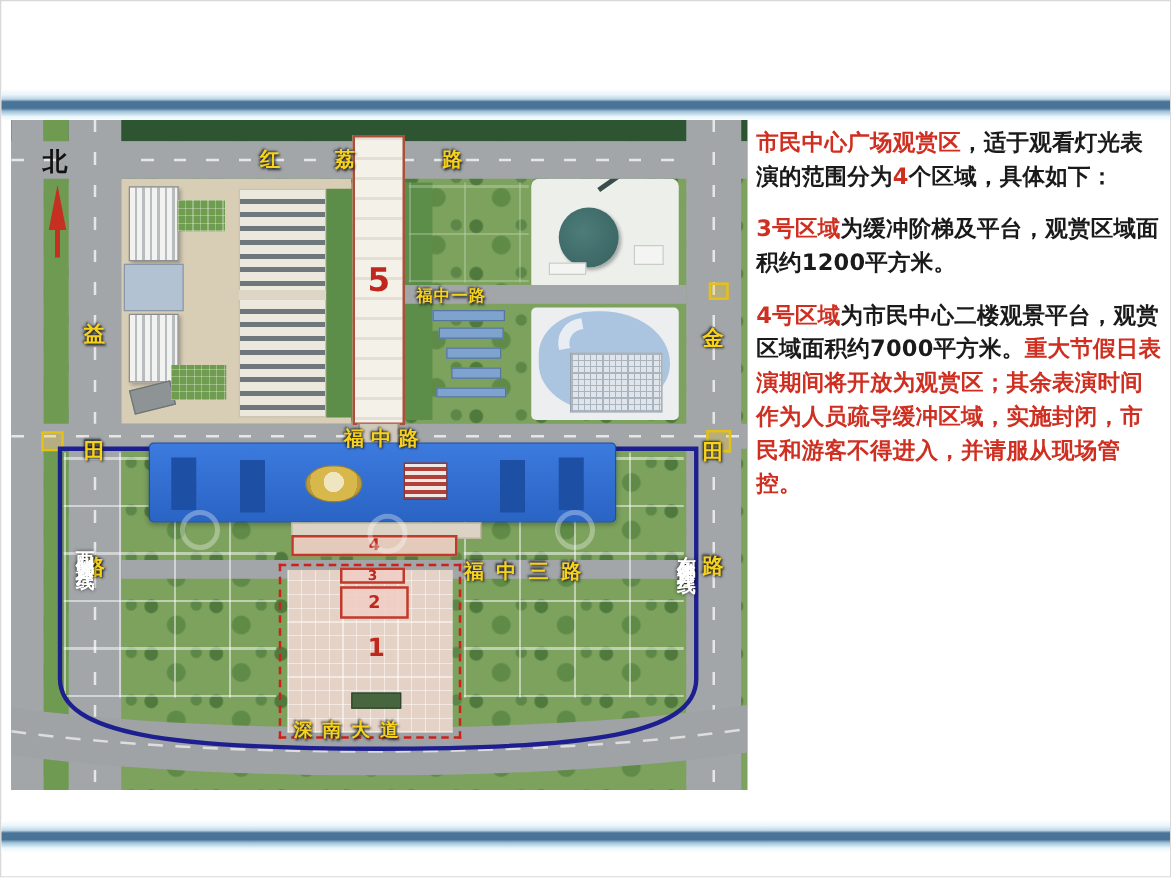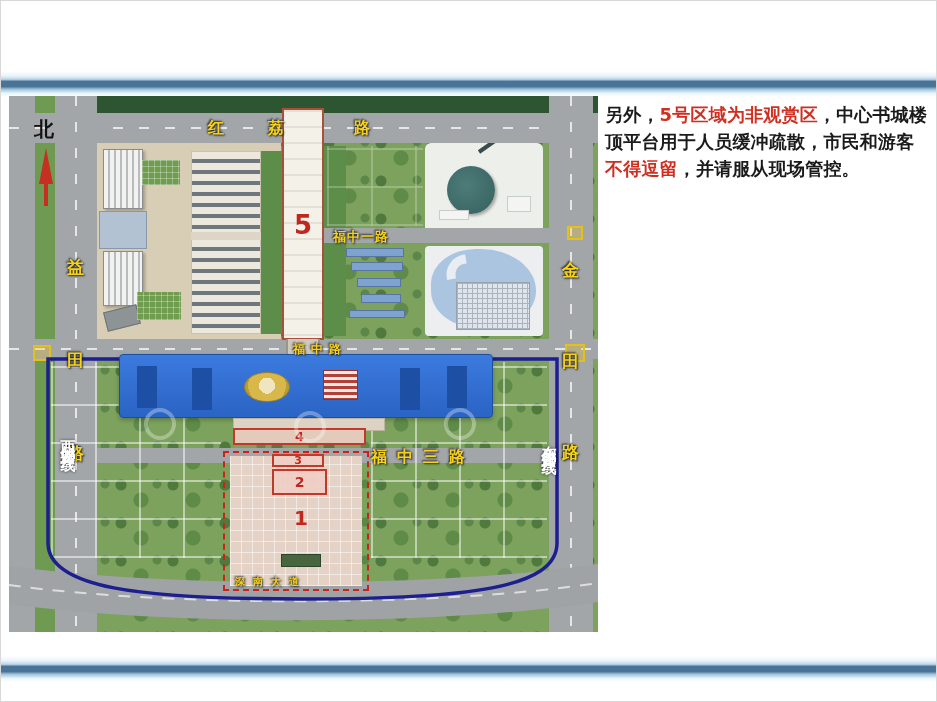--- a/index.html
+++ b/index.html
@@ -167,26 +167,28 @@
       <span>益</span>
       <span>田</span>
       <span>路</span>
     </div>
     <div class="abs rlabel rlabel-v" style="left:553px;top:163px;font-size:17px;gap:68px;">
       <span>金</span>
       <span>田</span>
       <span>路</span>
     </div>
     <span class="abs rlabel" style="left:324px;top:132px;font-size:13px;letter-spacing:1px;">福中一路</span>
-    <span class="abs rlabel" style="left:284px;top:245px;font-size:12px;letter-spacing:6px;">福中路</span>
+    <span class="abs rlabel" style="left:266px;top:245px;font-size:16px;letter-spacing:6px;">福中路</span>
     <span class="abs rlabel" style="left:362px;top:351px;font-size:16px;letter-spacing:10px;">福中三路</span>
-    <span class="abs rlabel" style="left:226px;top:479px;font-size:10px;letter-spacing:8px;">深南大道</span>
+    <span class="abs rlabel" style="left:226px;top:479px;font-size:15px;letter-spacing:8px;">深南大道</span>
 
     <span class="abs ctrl" style="left:49px;top:333px;">西侧管控线</span>
     <span class="abs ctrl" style="left:530px;top:336px;">东侧管控线</span>
   </div>
 
   <div class="panel">
-    <p><span class="blk">另外，</span><span class="red">5号区域为非观赏区</span><span class="blk">，中心书城楼顶平台用于人员缓冲疏散，市民和游客</span><span class="red">不得逗留</span><span class="blk">，并请服从现场管控。</span></p>
+    <p><span class="red">市民中心广场观赏区</span><span class="blk">，适于观看灯光表演的范围分为</span><span class="red">4</span><span class="blk">个区域，具体如下：</span></p>
+    <p><span class="red">3号区域</span><span class="blk">为缓冲阶梯及平台，观赏区域面积约1200平方米。</span></p>
+    <p><span class="red">4号区域</span><span class="blk">为市民中心二楼观景平台，观赏区域面积约7000平方米。</span><span class="red">重大节假日表演期间将开放为观赏区；其余表演时间作为人员疏导缓冲区域，实施封闭，市民和游客不得进入，并请服从现场管控。</span></p>
   </div>
 
   <div class="divider" style="top:655px;"></div>
 </div>
 
 </body></html>

